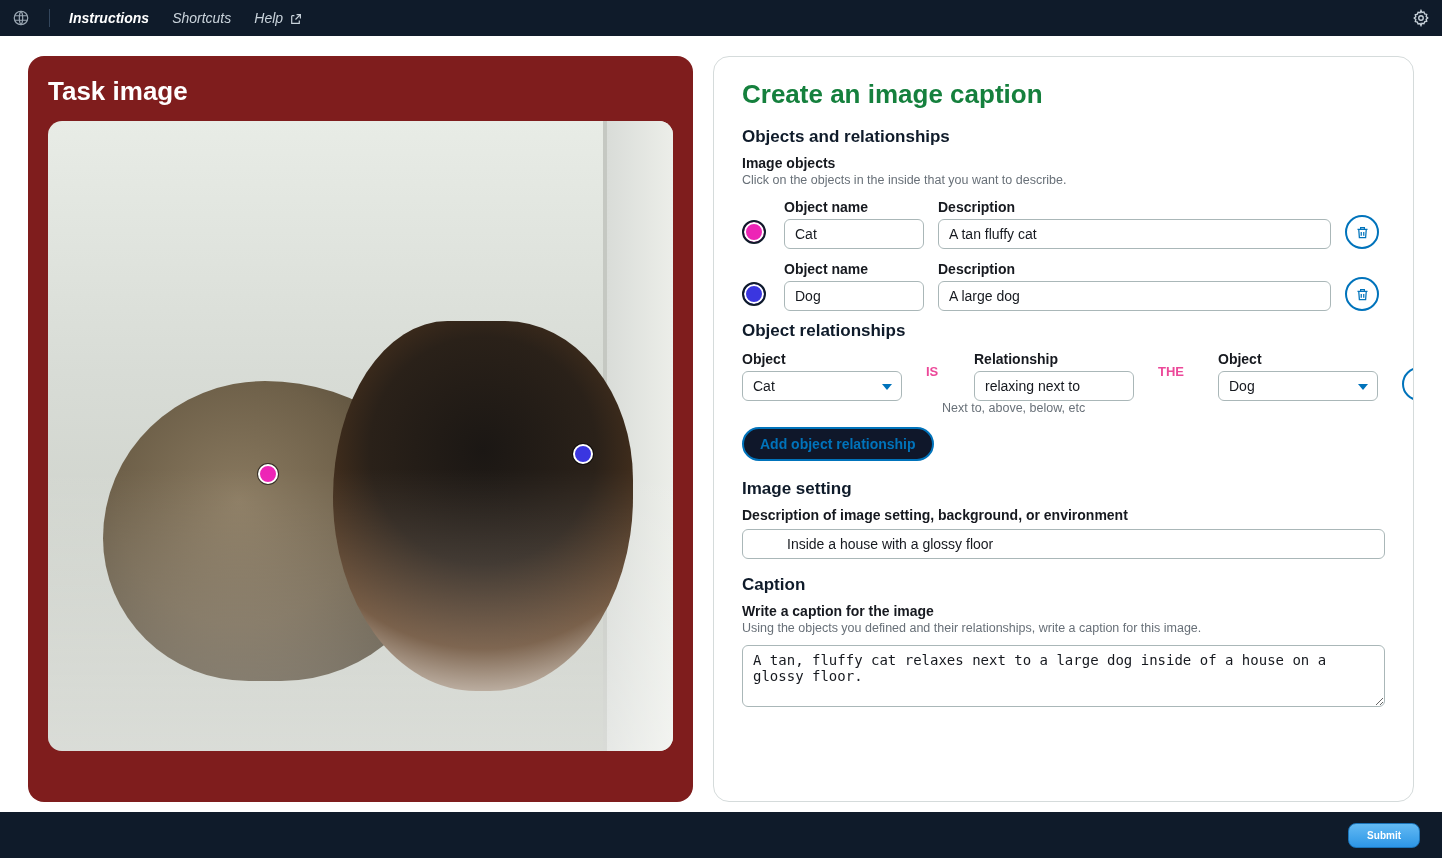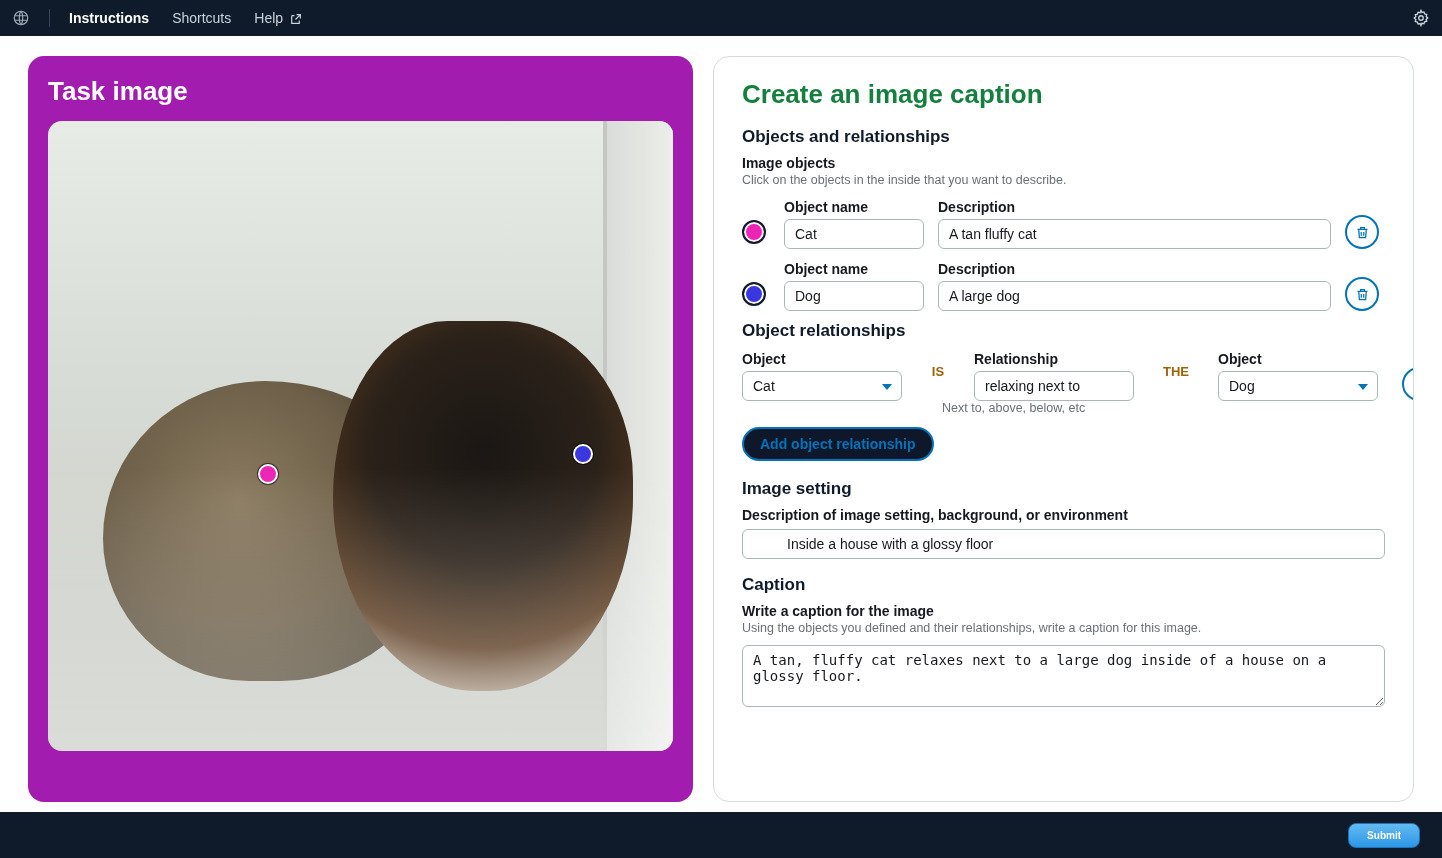--- a/index.html
+++ b/index.html
@@ -14,39 +14,40 @@
   }
   .topbar {
     background: #0f1b2a;
     height: 36px;
     display: flex;
     align-items: center;
     padding: 0 12px;
     color: #fff;
     font-size: 14px;
     gap: 23px;
+    font-style: italic;
   }
   .topbar .logo svg { display:block; }
   .topbar .divider { width:1px; height:18px; background:#33465c; margin:0 -4px; }
   .topbar .nav-item { color: #c9d3db; cursor: pointer; }
   .topbar .nav-item.active { color: #fff; font-weight: 700; }
   .topbar .spacer { flex: 1; }
   .topbar .gear svg { display:block; }
 
   .main {
     flex: 1;
     display: flex;
     gap: 20px;
     padding: 20px 28px 10px 28px;
     background: #fff;
   }
 
   .panel-left {
     width: 665px;
-    background: #a21caf;
+    background: #7f1d1d;
     border-radius: 16px;
     padding: 20px;
     color: #fff;
   }
   .panel-left h2 { font-size: 26px; font-weight: 800; margin-bottom: 14px; }
   .image-holder {
     position: relative;
     width: 100%;
     height: 630px;
     border-radius: 14px;
@@ -133,21 +134,21 @@
     cursor:pointer; align-self:center; margin-top:18px;
   }
 
   .rel-row {
     display:grid;
     grid-template-columns: 160px 24px 160px 36px 160px 40px;
     gap: 24px;
     align-items: end;
   }
   .rel-row .small-label { font-size:14px; font-weight:700; color:#16191f; margin-bottom:4px; text-align:left; }
-  .rel-word { font-size:13px; font-weight:800; color:#a16207; align-self:center; padding-bottom:8px; text-align:center; }
+  .rel-word { font-size:13px; font-weight:800; color:#ec4899; align-self:center; padding-bottom:8px; text-align:left; }
   .tselect { appearance:none; background-image:none; position:relative; padding-right:26px; }
   .select-wrap { position:relative; }
   .select-wrap::after {
     content:""; position:absolute; right:10px; top:50%; width:0;height:0;
     border-left:5px solid transparent; border-right:5px solid transparent;
     border-top:6px solid #0073bb; transform:translateY(-2px);
   }
   .rel-hint { font-size:12.5px; color:#687078; margin:0 0 12px 200px; }
 
   .add-btn {

